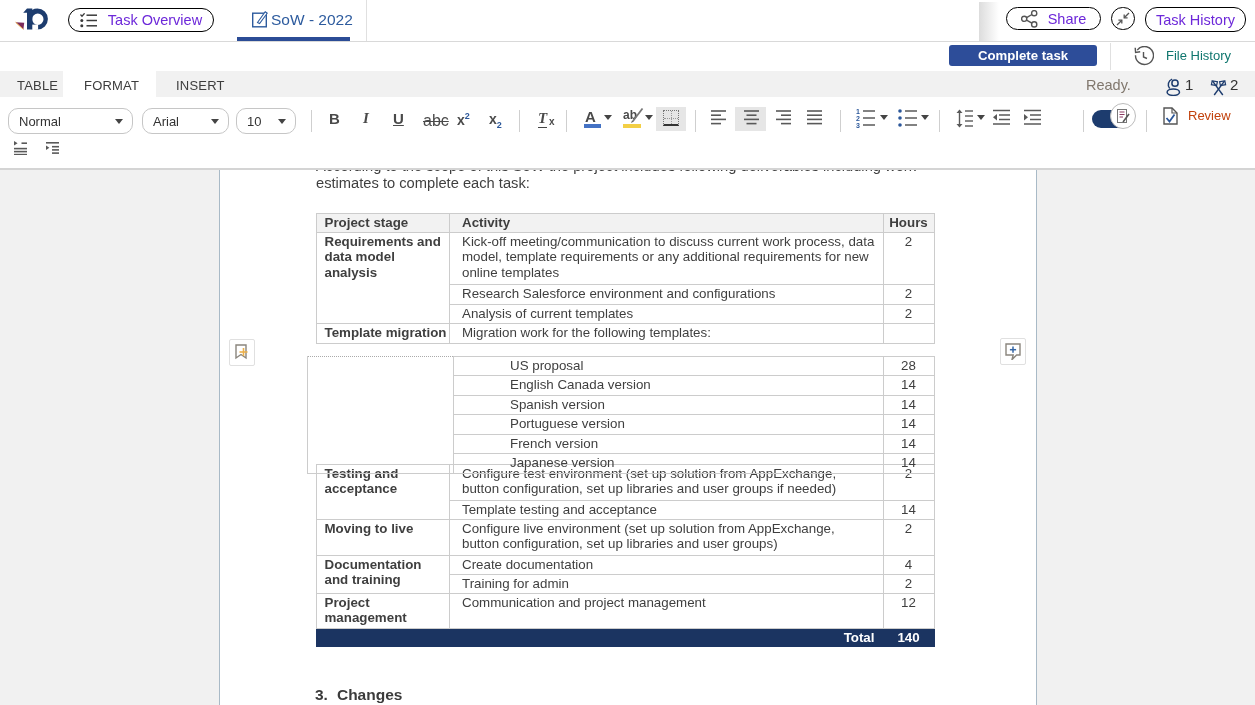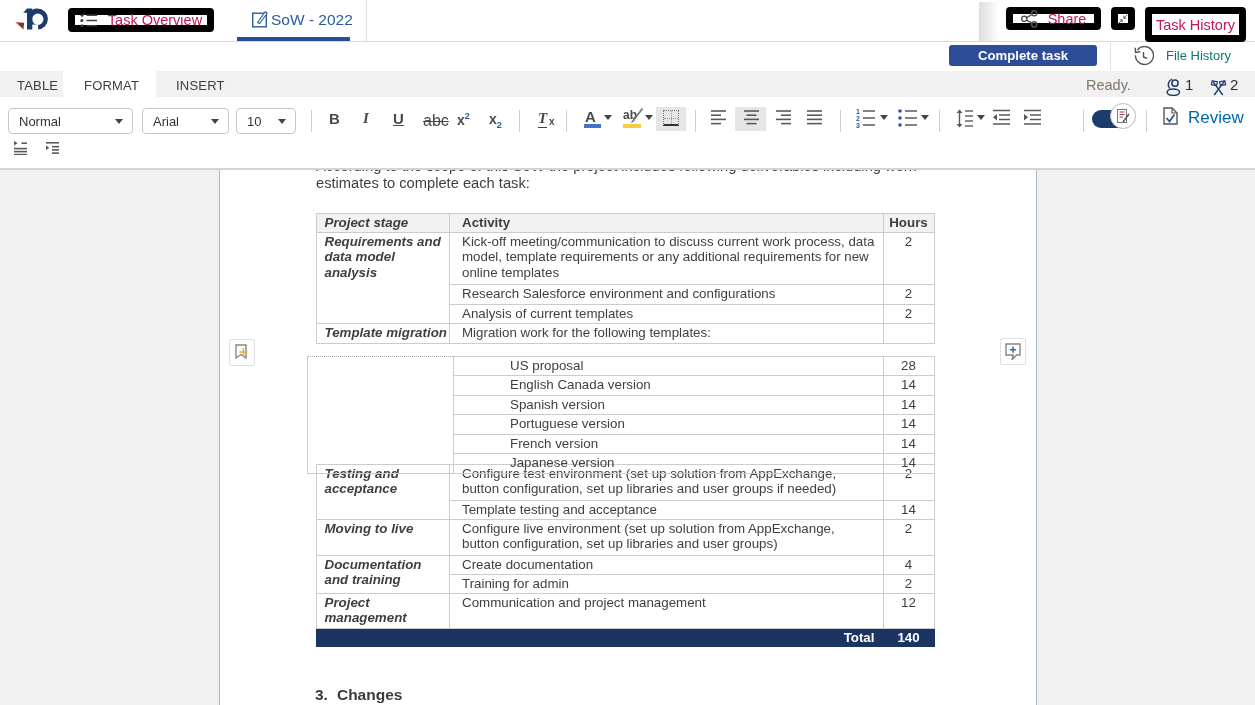--- a/index.html
+++ b/index.html
@@ -2,62 +2,62 @@
 <html><head>
 <meta charset="utf-8">
 <style>
   * { margin:0; padding:0; box-sizing:border-box; }
   html,body { width:1255px; height:705px; overflow:hidden; }
   body { font-family:"Liberation Sans", sans-serif; position:relative; background:#fff; }
   .abs { position:absolute; }
 
   
   #hdr1 { left:0; top:0; width:1255px; height:42px; background:#fff; border-bottom:1px solid #d9d9d9; }
-  .hbtn { position:absolute; border:7px solid #000000; border-radius:4px; background:#fff;
-          color:#be185d; font-size:14.5px; display:flex; align-items:center; justify-content:center; }
+  .hbtn { position:absolute; border:1px solid #000000; border-radius:12px; background:#fff;
+          color:#6d28d9; font-size:14.5px; display:flex; align-items:center; justify-content:center; }
   #tabline { left:237px; top:37px; width:113px; height:4px; background:#2b4c96; }
   #tabsep { left:366px; top:0; width:1px; height:41px; background:#e0e0e0; }
   #tabshadow { left:979px; top:2px; width:20px; height:39px;
      background:linear-gradient(90deg, rgba(140,140,140,.30), rgba(160,160,160,0)); }
 
   
   #hdr2 { left:0; top:43px; width:1255px; height:28px; background:#fff; }
   #completeBtn { left:949px; top:45px; width:148px; height:21px; background:#2d4d99; border-radius:3px;
       color:#fff; font-size:13.2px; font-weight:bold; display:flex; align-items:center; justify-content:center; }
   #vsep2 { left:1110px; top:43px; width:1px; height:27px; background:#e0e0e0; }
 
   
   #menurow { left:0; top:71px; width:1255px; height:26px; background:#f1f1f1; }
   #fmtTab { left:63px; top:0px; width:93px; height:26px; background:#fff; }
   .mitem { position:absolute; top:7px; font-size:13px; color:#3d3d3d; letter-spacing:.2px; }
 
   
   #toolbar { left:0; top:97px; width:1255px; height:72.5px; background:#fff; border-bottom:2px solid #d4d4d4; }
-  .sel { position:absolute; top:11px; height:26px; border:1px solid #c6c6c6; border-radius:4px; background:#fff;
+  .sel { position:absolute; top:11px; height:26px; border:1px solid #c6c6c6; border-radius:10px; background:#fff;
          font-size:13px; color:#333; display:flex; align-items:center; padding-left:10px; }
   .car { position:absolute; width:0; height:0;
          border-left:4px solid transparent; border-right:4px solid transparent; border-top:5px solid #444; }
   .sel .car { right:9px; top:10px; }
   .tsep { position:absolute; top:13px; width:1px; height:22px; background:#cfcfcf; }
   .tbtn { position:absolute; color:#4a4a4a; }
 
   
   #content { left:0; top:169.5px; width:1255px; height:535.5px; background:#f1f1f1; overflow:hidden; }
   #page { position:absolute; left:219px; top:0; width:818px; height:535.5px; background:#fff;
           border-left:1px solid #a9bac7; border-right:1px solid #a9bac7; }
   #doc { position:absolute; left:0; top:-169.5px; width:817px; height:705px; color:#3f3f3f;
          font-size:13.4px; }
   .icobox { position:absolute; width:26px; height:27px; background:#fff; border:1px solid #e0e0e0;
             border-radius:2px; display:flex; align-items:center; justify-content:center; }
 
   
   table { border-collapse:collapse; table-layout:fixed; }
   td, th { border:1px solid #ccc; vertical-align:top; font-size:13.333px; line-height:15.6px;
            padding:1px 8px 1px 12.5px; color:#3f3f3f; }
-  .c1 { font-weight:bold; padding:1px 0 1px 8px;font-style:italic; }
+  .c1 { font-weight:bold; padding:1px 0 1px 8px; }
   .hours { text-align:center; padding:1px 2px; }
   .nact { padding-left:56.5px; }
 </style>
 </head>
 <body>
 
 <div class="abs" id="hdr1">
 
   <svg class="abs" style="left:10px;top:4px" width="40" height="28" viewBox="0 0 40 28">
     <defs>
@@ -110,21 +110,21 @@
   <div class="hbtn" style="left:1111px;top:7px;width:24px;height:23px;">
     <svg width="14" height="14" viewBox="0 0 14 14">
       <g stroke="#555" stroke-width="1.3" fill="none">
         <line x1="8.2" y1="5.8" x2="13" y2="1"></line>
         <path d="M8.2 2.4 v3.4 h3.4"></path>
         <line x1="5.8" y1="8.2" x2="1" y2="13"></line>
         <path d="M5.8 11.6 v-3.4 h-3.4"></path>
       </g>
     </svg>
   </div>
-  <div class="hbtn" style="left:1145px;top:7px;width:101px;height:35px;">Task History</div>
+  <div class="hbtn" style="left:1145px;top:7px;width:101px;height:25px;">Task History</div>
 </div>
 
 <div class="abs" id="hdr2"></div>
 <div class="abs" id="completeBtn">Complete task</div>
 <div class="abs" id="vsep2"></div>
 <svg class="abs" style="left:1133px;top:46px" width="21" height="21" viewBox="0 0 21 21">
   <path d="M4.2 4.2 a9 9 0 1 1 -1.7 5" fill="none" stroke="#555" stroke-width="1.4"></path>
   <path d="M2.2 1.8 l0.4 4.6 4.6 -0.6" fill="none" stroke="#555" stroke-width="1.4"></path>
   <path d="M10.5 6 v5 l3.5 1.5" fill="none" stroke="#555" stroke-width="1.4"></path>
 </svg>
@@ -292,21 +292,21 @@
       </g>
     <line x1="12" y1="5" x2="6" y2="13" stroke="#555" stroke-width="1.6"></line>
   </svg>
   <div class="tsep" style="left:1146px;"></div>
 
   <svg class="abs" style="left:1163px;top:10px" width="15" height="18" viewBox="0 0 15 18">
     <path d="M1 1 h8 l5 5 v11 h-13 Z" fill="none" stroke="#555" stroke-width="1.4"></path>
     <path d="M9 1 v5 h5" fill="none" stroke="#555" stroke-width="1.2"></path>
     <path d="M3.5 11 l3 3.5 5 -7" fill="none" stroke="#2b579a" stroke-width="1.8"></path>
   </svg>
-  <div class="tbtn" style="left:1188px;top:11px;font-size:17px;color:#0369a1;">Review</div>
+  <div class="tbtn" style="left:1188px;top:11px;font-size:13px;color:#c2410c;">Review</div>
 
   <svg class="abs" style="left:14px;top:44px" width="13" height="14" viewBox="0 0 13 14">
     <path d="M0 0 L3.6 2.2 L0 4.4 Z" fill="#595959"></path>
     <line x1="7.5" y1="2.2" x2="13" y2="2.2" stroke="#595959" stroke-width="1.6"></line>
     <g stroke="#595959" stroke-width="1.6">
         <line x1="0" y1="7.6" x2="13" y2="7.6"></line>
         <line x1="0" y1="10.6" x2="13" y2="10.6"></line>
         <line x1="0" y1="13.6" x2="13" y2="13.6"></line>
       </g>
   </svg>

